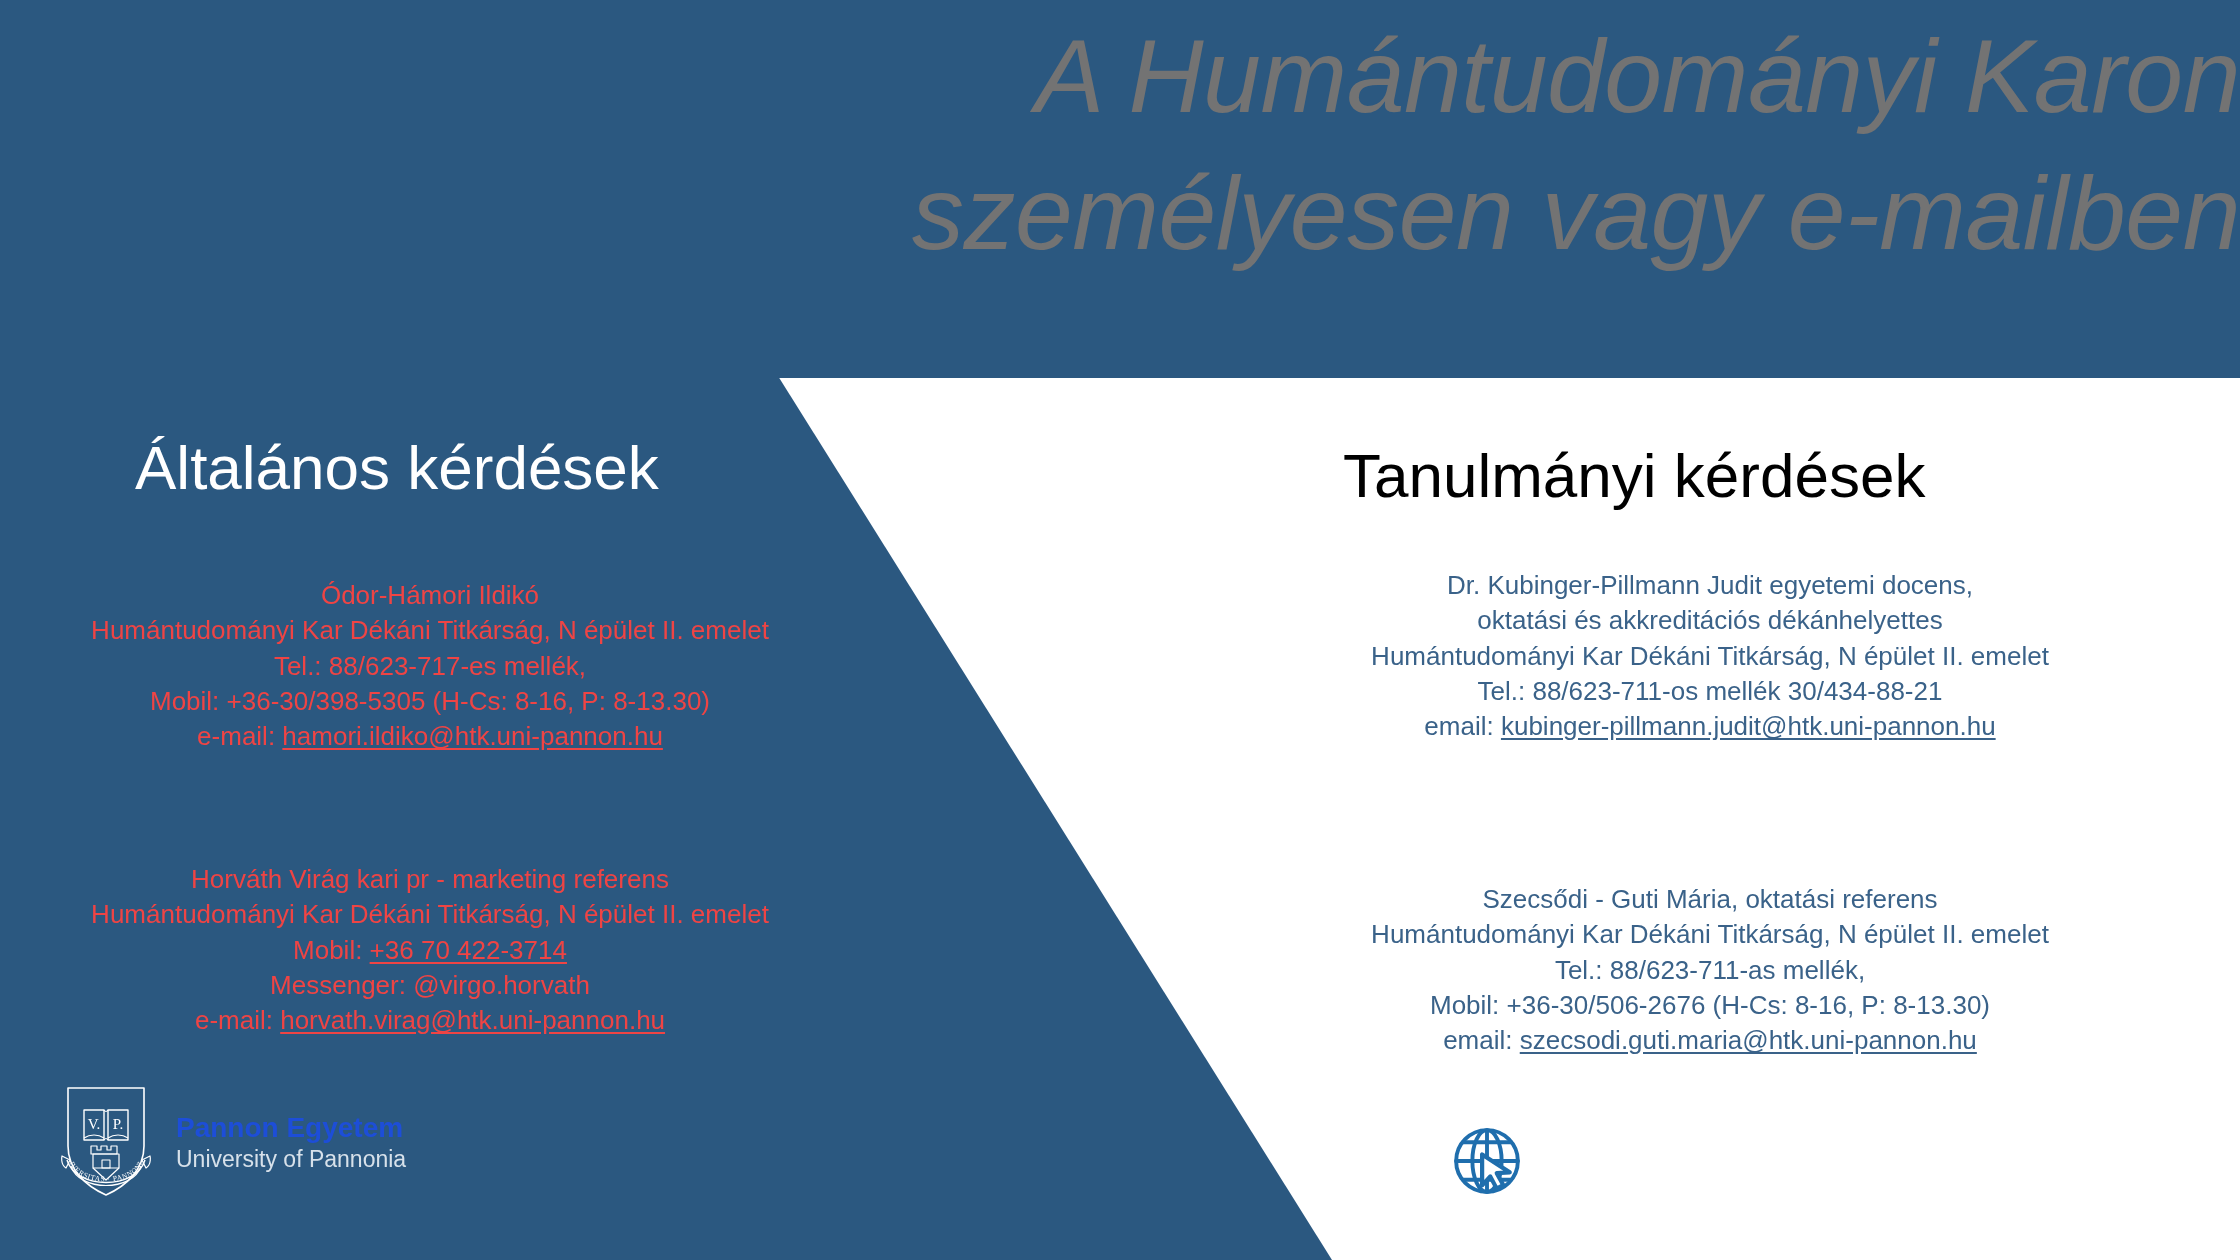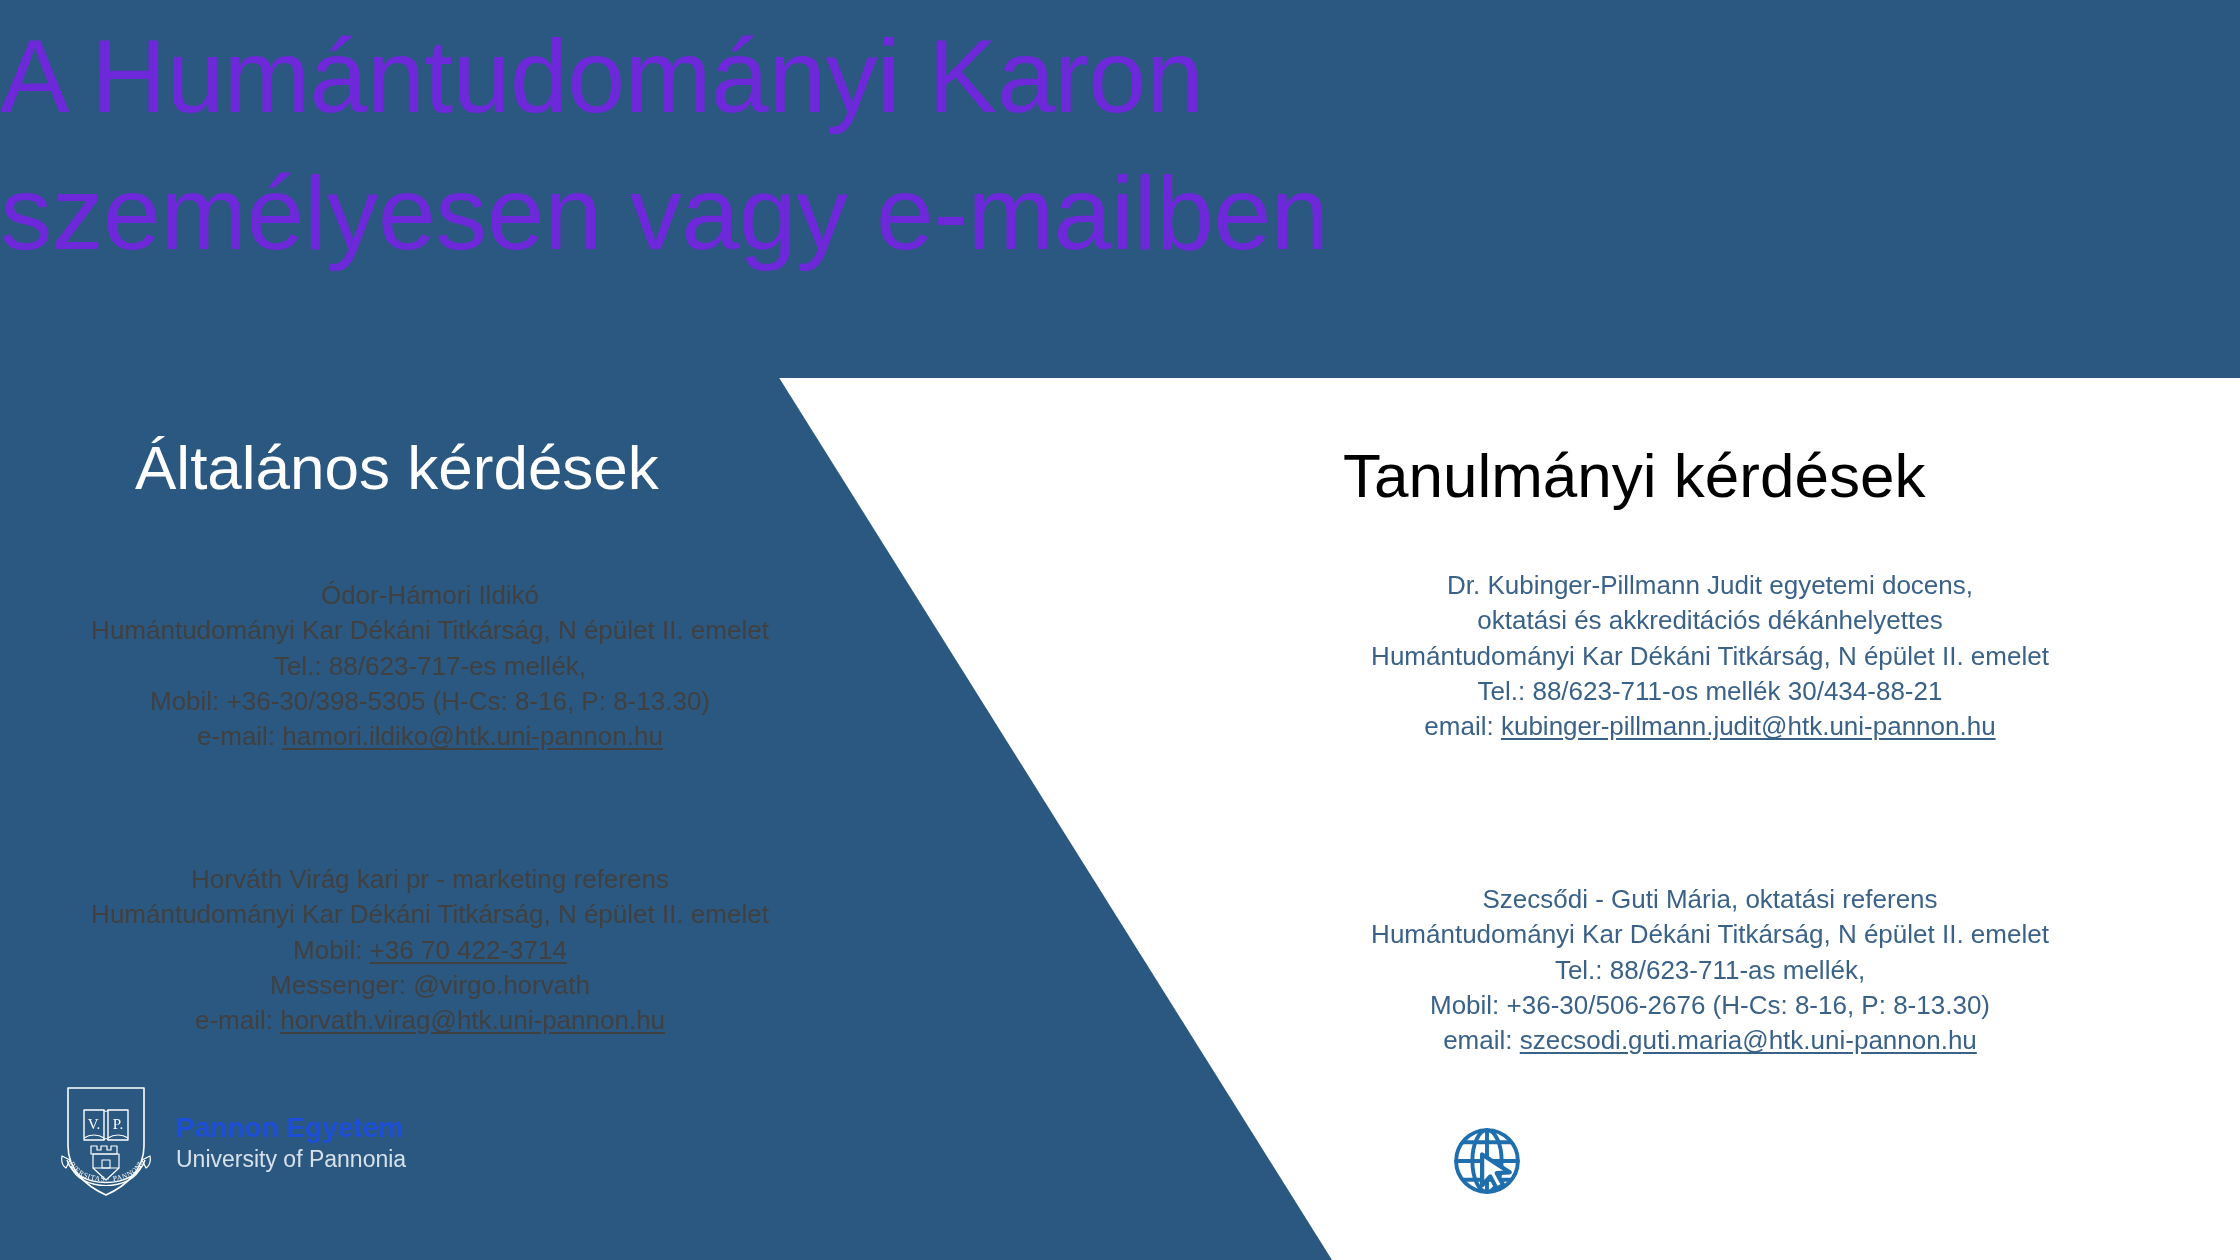--- a/index.html
+++ b/index.html
@@ -34,27 +34,28 @@
     
     clip-path: polygon(0 0, 778px 0, 1332px 884px, 0 884px);
   }
 
   
   .main-title {
     position: absolute;
     left: 0;
     top: 8px;
     width: 2240px;
-    text-align: left;
-    color: #6d28d9;
+    text-align: right;
+    color: #737373;
     font-size: 104px;
     line-height: 1.32;
     font-weight: 400;
     letter-spacing: -0.5px;
     white-space: pre-line;
+    font-style: italic;
   }
 
   
   .col-heading {
     position: absolute;
     font-size: 62px;
     font-weight: 400;
     line-height: 1;
     white-space: nowrap;
   }
@@ -77,21 +78,21 @@
     line-height: 1.36;
   }
   .contact-block .line {
     white-space: nowrap;
   }
   .contact-block .u {
     text-decoration: underline;
     text-underline-offset: 3px;
   }
 
-  .left-block { color: #404040; }
+  .left-block { color: #ef4444; }
   .right-block { color: #3a6289; }
 
   #left-block-1 { left: 20px; top: 578px; width: 820px; }
   #left-block-2 { left: 20px; top: 862px; width: 820px; }
   #right-block-1 { left: 1280px; top: 568px; width: 860px; }
   #right-block-2 { left: 1280px; top: 838px; width: 860px; margin-top: 44px; }
 
   
   .uni-logo {
     position: absolute;

